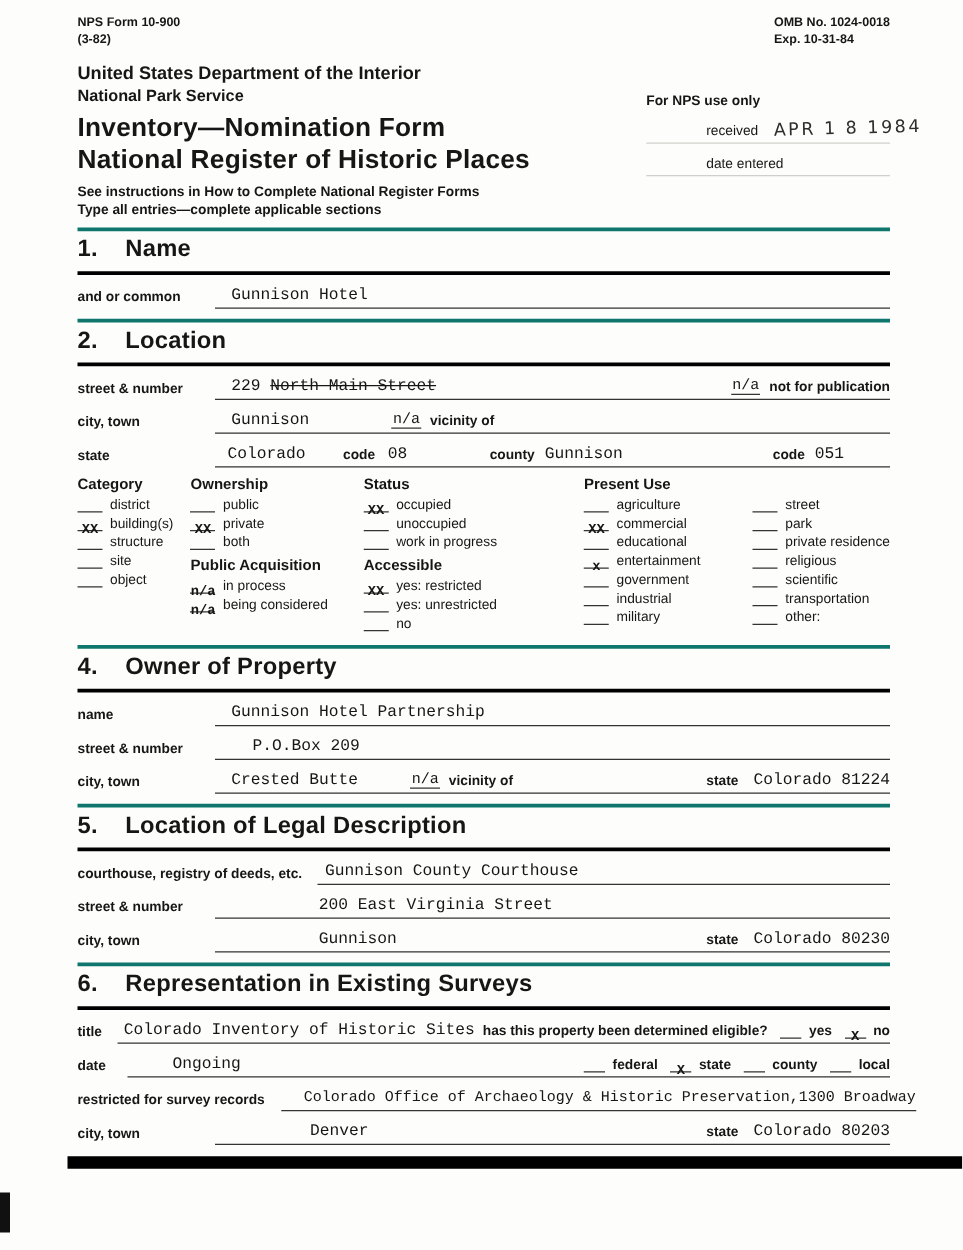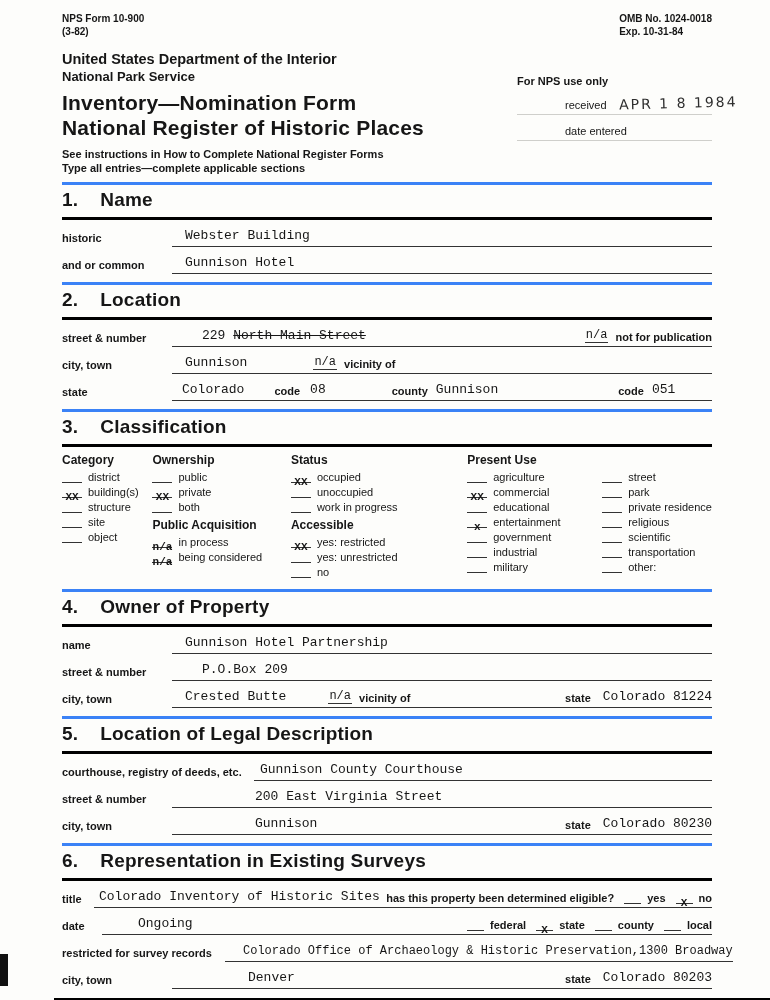--- a/index.html
+++ b/index.html
@@ -19,21 +19,21 @@
   .big + .big { margin-top:3px; }
   .instr { font-size:11px; font-weight:700; margin-top:9px; }
   .instr + .instr { margin-top:2px; }
   .book { }
   .nps { width:205px; padding:24px 0 0 10px; }
   .npsh { font-size:11px; font-weight:700; }
   .nrow { display:flex; align-items:flex-end; margin-top:8px; border-bottom:1px solid #cfcfcb; padding-bottom:3px; min-height:18px; }
   .nlab { font-size:11px;margin-left:48px; }
   .stamp { font-family:"DejaVu Sans", sans-serif; font-size:14px; margin-left:12px; letter-spacing:2px; transform:rotate(-1.5deg); color:#2e2e2e; white-space:nowrap; }
 
-  .sech { border-top:3px solid #3b82f6; border-bottom:3px solid #000; margin-top:8px; padding:4px 0 6px; font-size:19px; font-weight:800; letter-spacing:.2px; }
+  .sech { border-top:3px solid #0f766e; border-bottom:3px solid #000; margin-top:8px; padding:4px 0 6px; font-size:19px; font-weight:800; letter-spacing:.2px; }
   .snum { margin-right:22px; }
 
   .frow { display:flex; align-items:flex-end; margin-top:5px; }
   .flabel { flex:none; font-size:11px; font-weight:700; padding-bottom:3px; }
   .fline { flex:1; display:flex; align-items:flex-end; border-bottom:1.5px solid #333; padding-bottom:3px; min-height:22px; }
   .tval { font-family:"Liberation Mono","DejaVu Sans Mono",monospace; font-size:13px; white-space:nowrap; }
   .ilab { font-size:11px; font-weight:700; white-space:nowrap; }
   .struck { text-decoration:line-through; }
   .nam { font-family:"Liberation Mono","DejaVu Sans Mono",monospace; font-size:12px; border-bottom:1px solid #333; padding:0 1px; white-space:nowrap; }
   .rgrp { margin-left:auto; display:flex; align-items:flex-end; }
@@ -93,39 +93,33 @@
       <div class="nrow">
         <span class="nlab">date entered</span>
       </div>
     </div>
   </div>
 
   <div class="sech">
     <span class="snum">1.</span><span>Name</span>
   </div>
   <div class="frow">
-    <span class="flabel" style="width:110px">historic</span>
-    <span class="fline">
-      <span class="tval" style="margin-left:13px">Webster Building</span>
-    </span>
-  </div>
-  <div class="frow">
     <span class="flabel" style="width:110px">and or common</span>
     <span class="fline">
       <span class="tval" style="margin-left:13px">Gunnison Hotel</span>
     </span>
   </div>
 
   <div class="sech">
     <span class="snum">2.</span><span>Location</span>
   </div>
   <div class="frow">
     <span class="flabel" style="width:110px">street &amp; number</span>
     <span class="fline">
-      <span class="tval" style="margin-left:30px"><span>229 </span><span class="struck">North Main Street</span></span>
+      <span class="tval" style="margin-left:13px"><span>229 </span><span class="struck">North Main Street</span></span>
       <span class="rgrp">
         <span class="nam">n/a</span>
         <span class="ilab" style="margin-left:7px">not for publication</span>
       </span>
     </span>
   </div>
   <div class="frow">
     <span class="flabel" style="width:110px">city, town</span>
     <span class="fline">
       <span class="tval" style="margin-left:13px">Gunnison</span>
@@ -141,23 +135,20 @@
       <span class="tval" style="margin-left:10px">Colorado</span>
       <span class="ilab" style="margin-left:30px">code</span>
       <span class="tval" style="margin-left:10px">08</span>
       <span class="ilab" style="margin-left:66px">county</span>
       <span class="tval" style="margin-left:8px">Gunnison</span>
       <span class="ilab" style="margin-left:120px">code</span>
       <span class="tval" style="margin-left:8px">051</span>
     </span>
   </div>
 
-  <div class="sech">
-    <span class="snum">3.</span><span>Classification</span>
-  </div>
   <div class="cgrid">
     <div class="ccol-cat">
       <div class="chead">Category</div>
       <div class="ck">
           <span class="ckl"><span class="ckm"></span></span>
           <span class="ckt">district</span>
         </div>
       <div class="ck">
           <span class="ckl"><span class="ckm">XX</span></span>
           <span class="ckt">building(s)</span>

